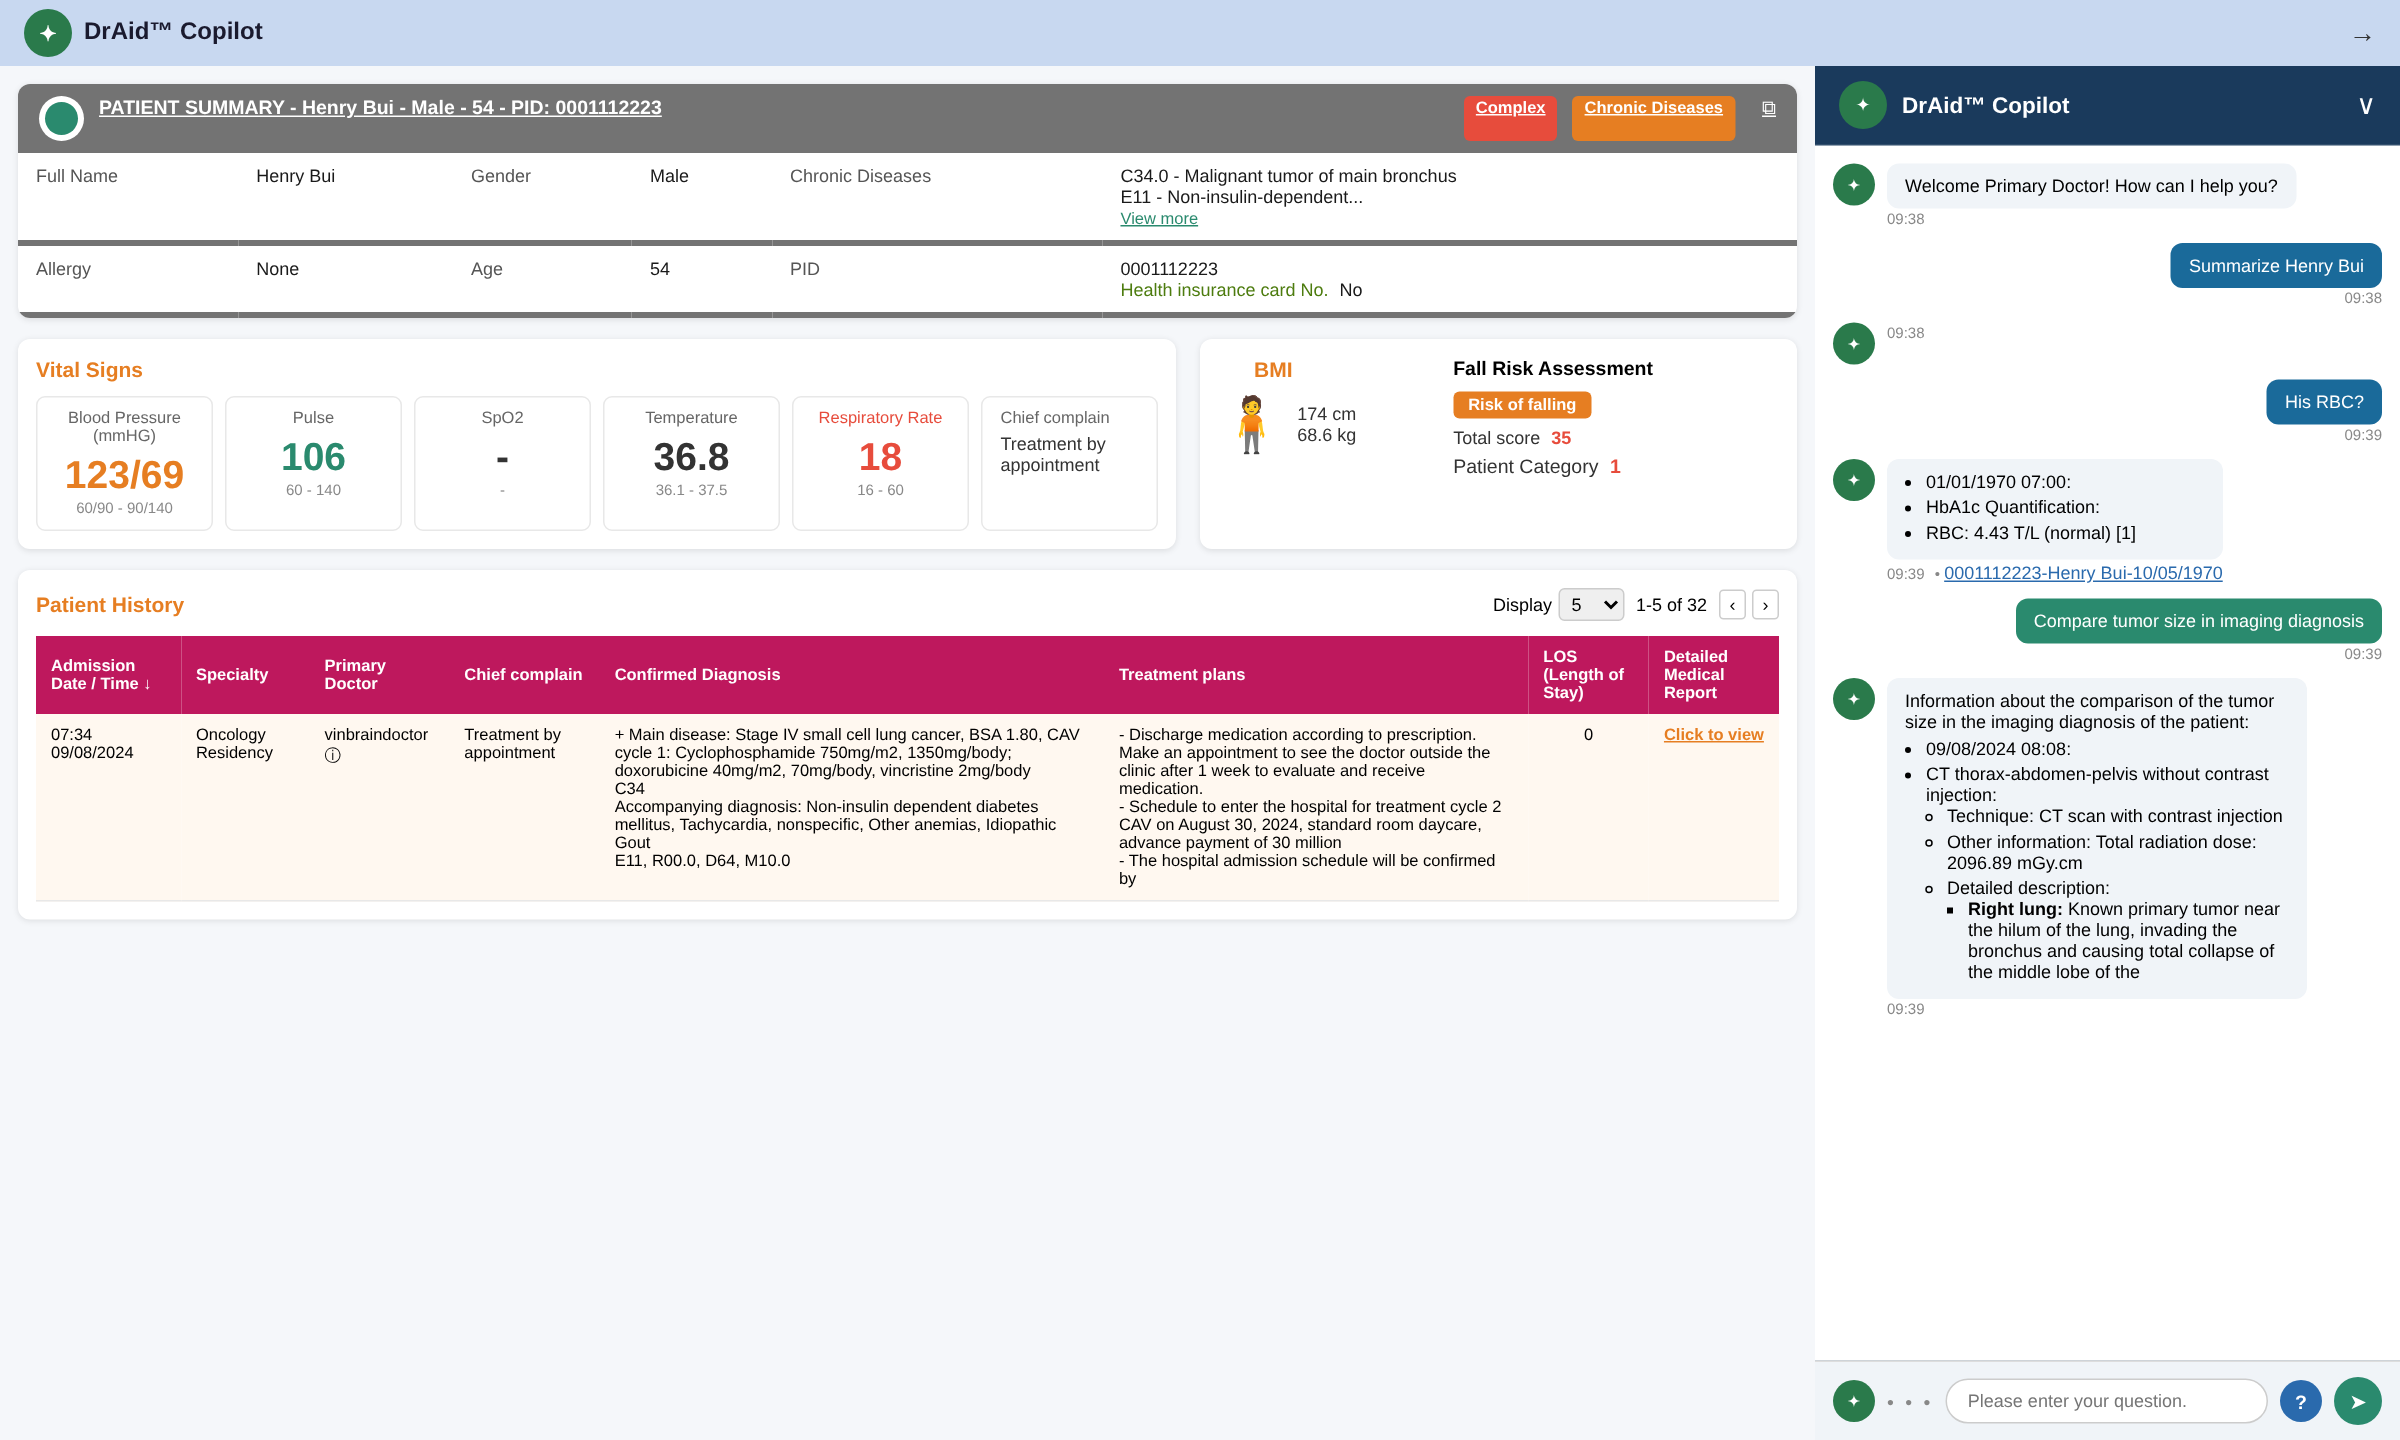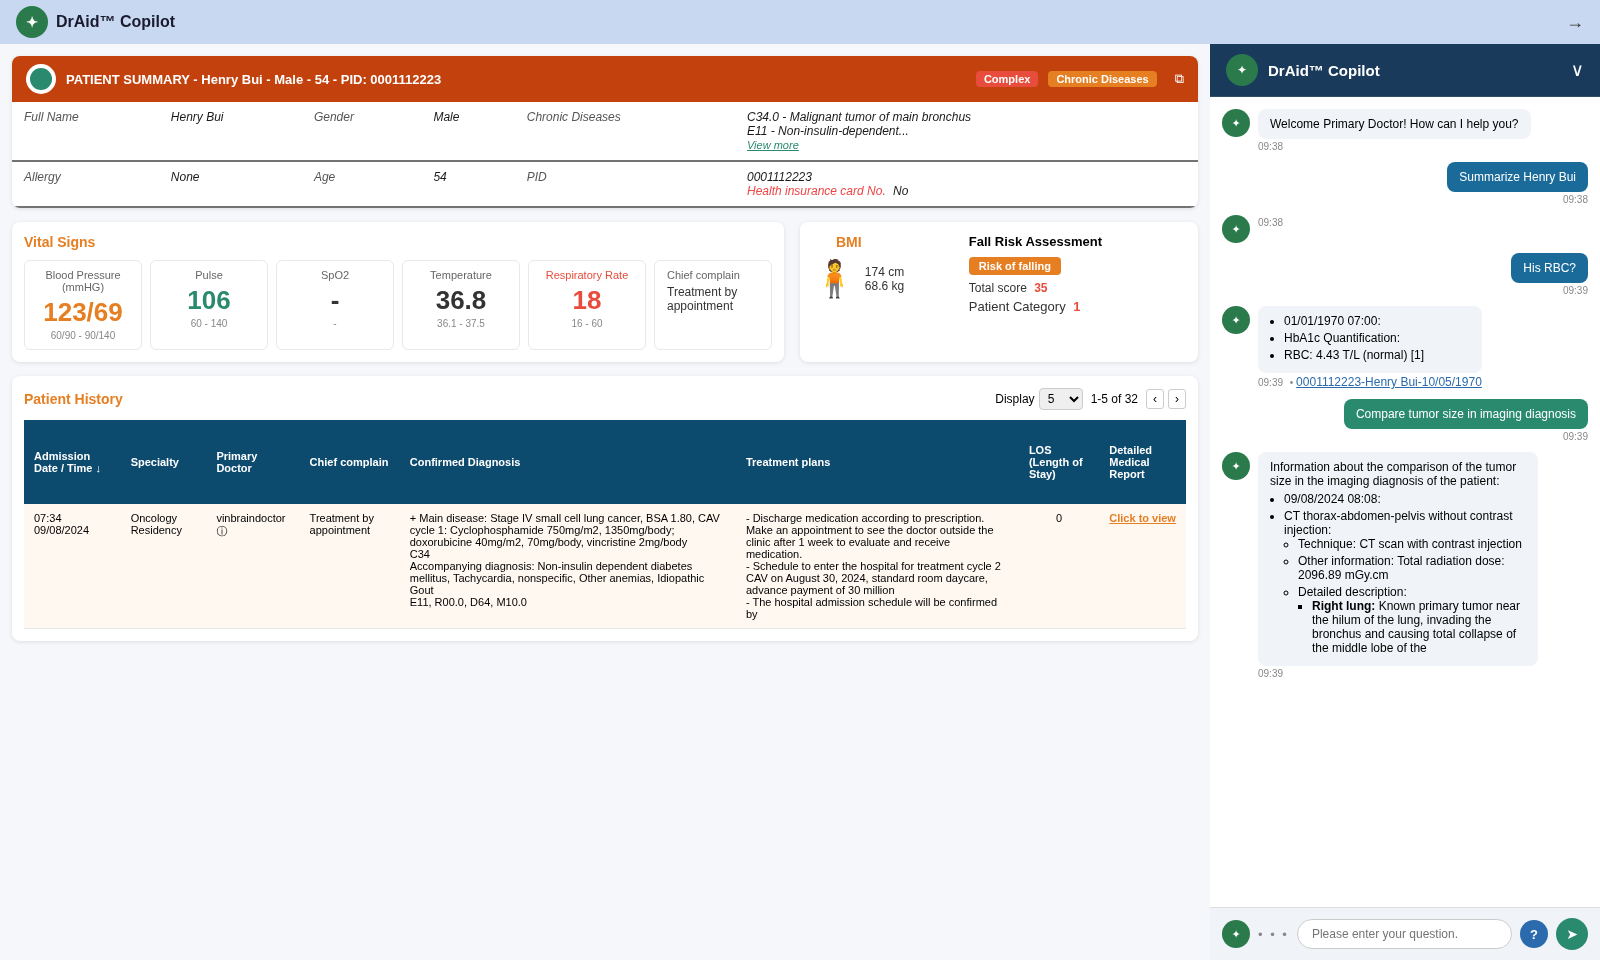--- a/index.html
+++ b/index.html
@@ -51,26 +51,26 @@
 
     
     .patient-summary-card {
       background: white;
       border-radius: 8px;
       overflow: hidden;
       margin-bottom: 14px;
       box-shadow: 0 1px 4px rgba(0,0,0,0.1);
     }
     .ps-header {
-      background: #c2410c;
+      background: #737373;
       color: white;
       padding: 8px 14px;
       display: flex;
-      align-items: center;
       gap: 10px;
+      text-decoration: underline;
     }
     .ps-logo {
       background: white;
       border-radius: 50%;
       width: 30px; height: 30px;
       display: flex; align-items: center; justify-content: center;
     }
     .ps-logo-inner {
       width: 22px; height: 22px;
       background: #2a8a6e;
@@ -86,24 +86,23 @@
       font-weight: bold;
       color: white;
     }
     .badge-complex { background: #e74c3c; }
     .badge-chronic { background: #e67e22; }
     .ps-external-icon { color: white; margin-left: 8px; cursor: pointer; }
 
     .ps-table { width: 100%; border-collapse: collapse; }
     .ps-table td {
       padding: 8px 12px;
-      border-bottom: 2px solid #737373;
+      border-bottom: 4px solid #737373;
       vertical-align: top;
       font-size: 12px;
-      font-style: italic;
     }
     .ps-table .label { color: #555; font-weight: normal; white-space: nowrap; }
     .ps-table .value { color: #1a1a1a; font-weight: 500; }
     .view-more { color: #2a8a6e; text-decoration: underline; cursor: pointer; font-size: 11px; }
     .section-title {
       color: #e67e22;
       font-weight: bold;
       font-size: 14px;
       margin-bottom: 10px;
     }
@@ -224,23 +223,23 @@
       background: none;
       border: 1px solid #ccc;
       border-radius: 3px;
       padding: 2px 6px;
       cursor: pointer;
       font-size: 12px;
     }
 
     .history-table { width: 100%; border-collapse: collapse; }
     .history-table th {
-      background: #0c4a6e;
-      color: white;
-      padding: 24px 10px;
+      background: #be185d;
+      color: white;
+      padding: 8px 10px;
       text-align: left;
       font-size: 11px;
       font-weight: 600;
     }
     .history-table td {
       padding: 8px 10px;
       font-size: 11px;
       border-bottom: 1px solid #e8e8e8;
       vertical-align: top;
     }
@@ -428,21 +427,21 @@
           </td>
         </tr>
         <tr>
           <td class="label">Allergy</td>
           <td class="value">None</td>
           <td class="label">Age</td>
           <td class="value">54</td>
           <td class="label">PID</td>
           <td>
             <span style="font-size:12px;color:#1a1a1a;">0001112223</span><br>
-            <span style="font-size:12px;color:#ef4444;">Health insurance card No.</span>
+            <span style="font-size:12px;color:#4d7c0f;">Health insurance card No.</span>
             <span style="font-size:12px;color:#1a1a1a; margin-left:4px;">No</span>
           </td>
         </tr>
       </tbody>
         </table>
     </div>
 
     <div class="vitals-bmi-row">
 
       <div class="vitals-box">

